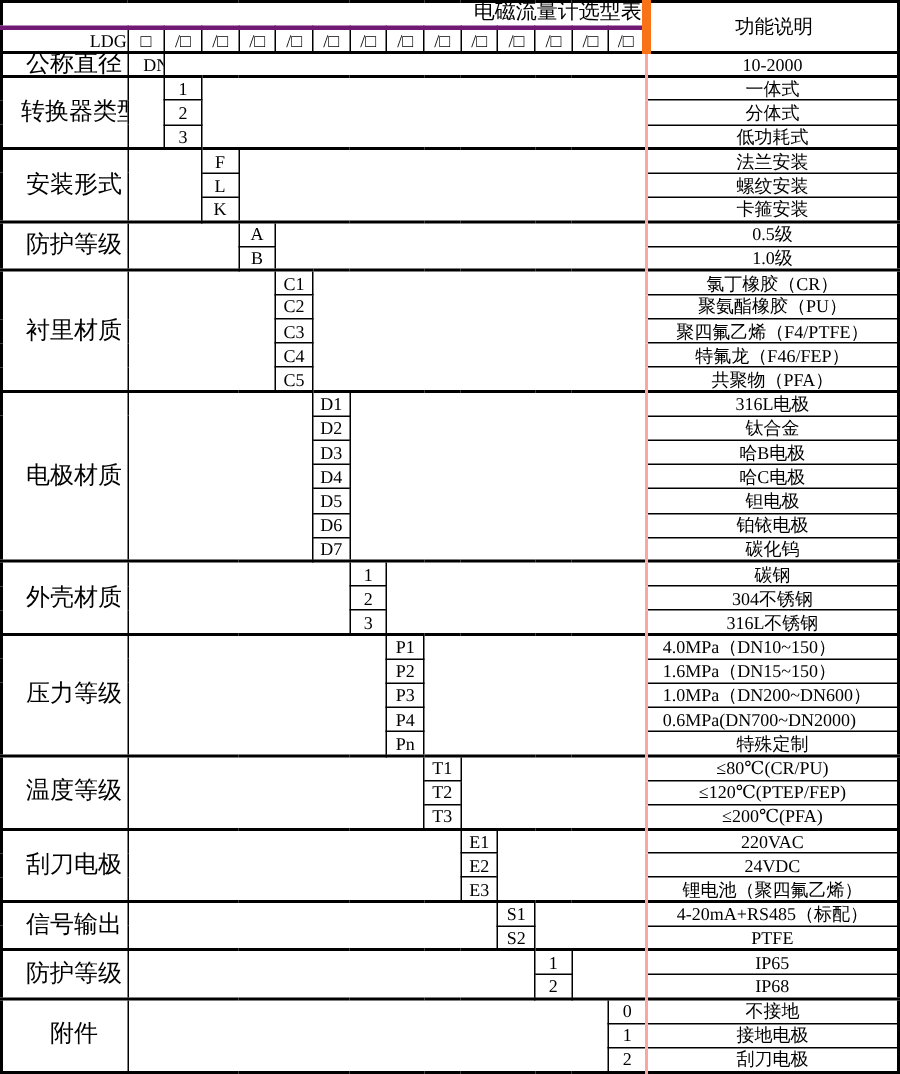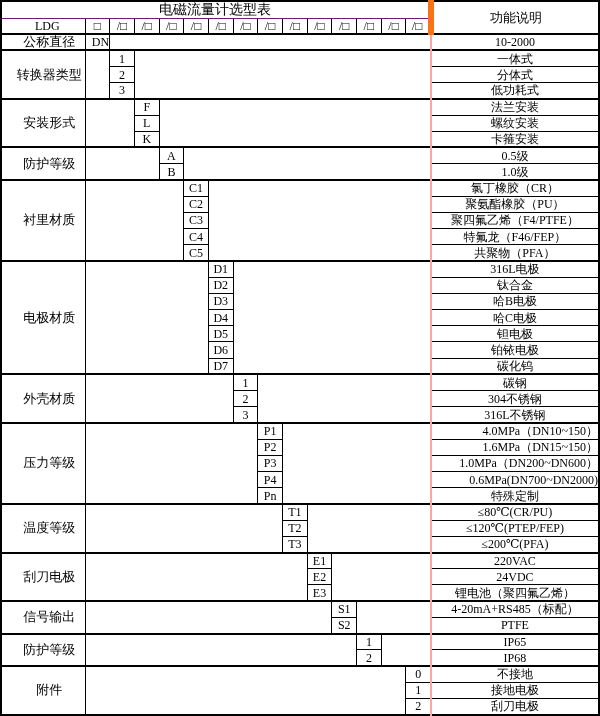--- a/index.html
+++ b/index.html
@@ -12,26 +12,26 @@
     width:600px; height:716px;
     border-collapse:collapse; table-layout:fixed;
     border:2px solid #000;
   }
   td {
     border:1px solid #000;
     font-size:12px; line-height:14px;
     text-align:center; vertical-align:middle;
     padding:0; overflow:hidden; white-space:nowrap;
   }
-  .title-cell { font-size:14px; border-bottom:1px solid #701a75; }
+  .title-cell { font-size:14px; border-bottom:3px solid #701a75;text-align:right; }
   .fn-header  { font-size:13px; border-left:6px solid #f97316; }
   .fn         { border-left:2px solid #fca5a5; }
-  .cat        { font-size:13px;padding-left:12px; }
-  .ldg        { text-align:center; padding-left:8px; }
-  .la         { text-align:right; padding-left:0; }
+  .cat        { font-size:16px;padding-left:12px; }
+  .ldg        { text-align:right; padding-left:8px; }
+  .la         { text-align:left; padding-left:10px; }
   .st         { border-top:2px solid #000; }   
   .box        { font-size:12px; letter-spacing:0; }
   tr.h-title  { height:17px; }
   tr.h-model  { height:16px; }
   tr.h-opt    { height:16.2px; }
 </style>
 </head>
 <body>
 
 <div class="sheet">

